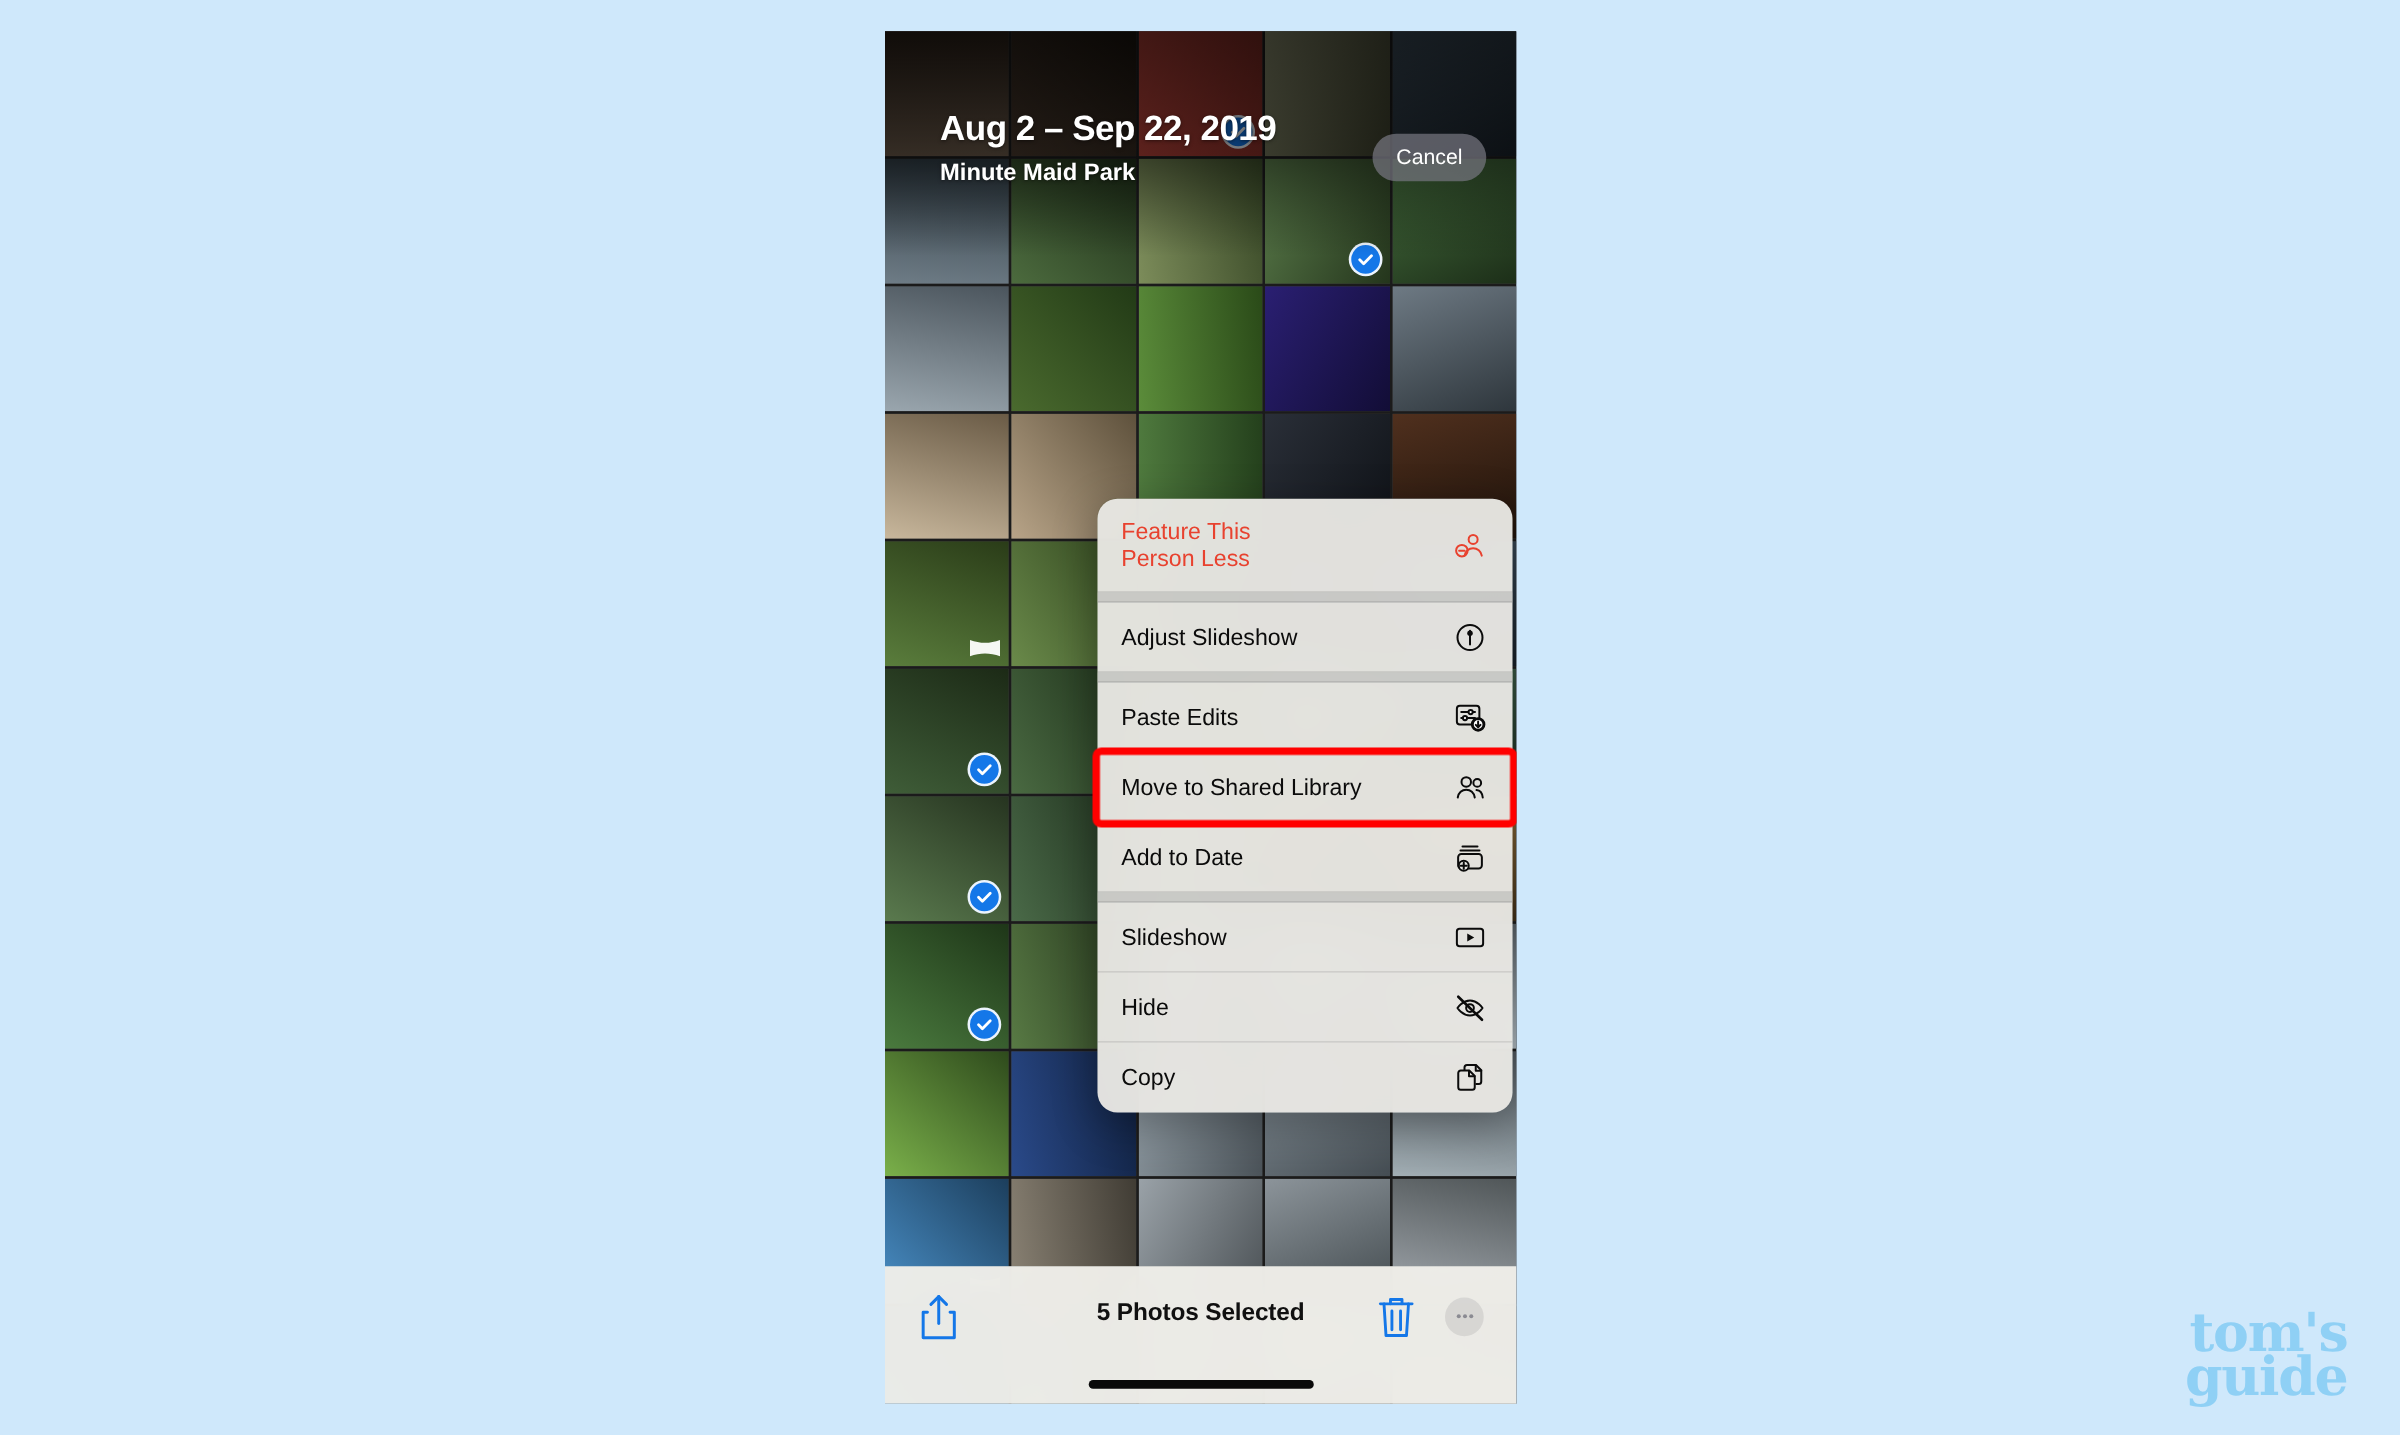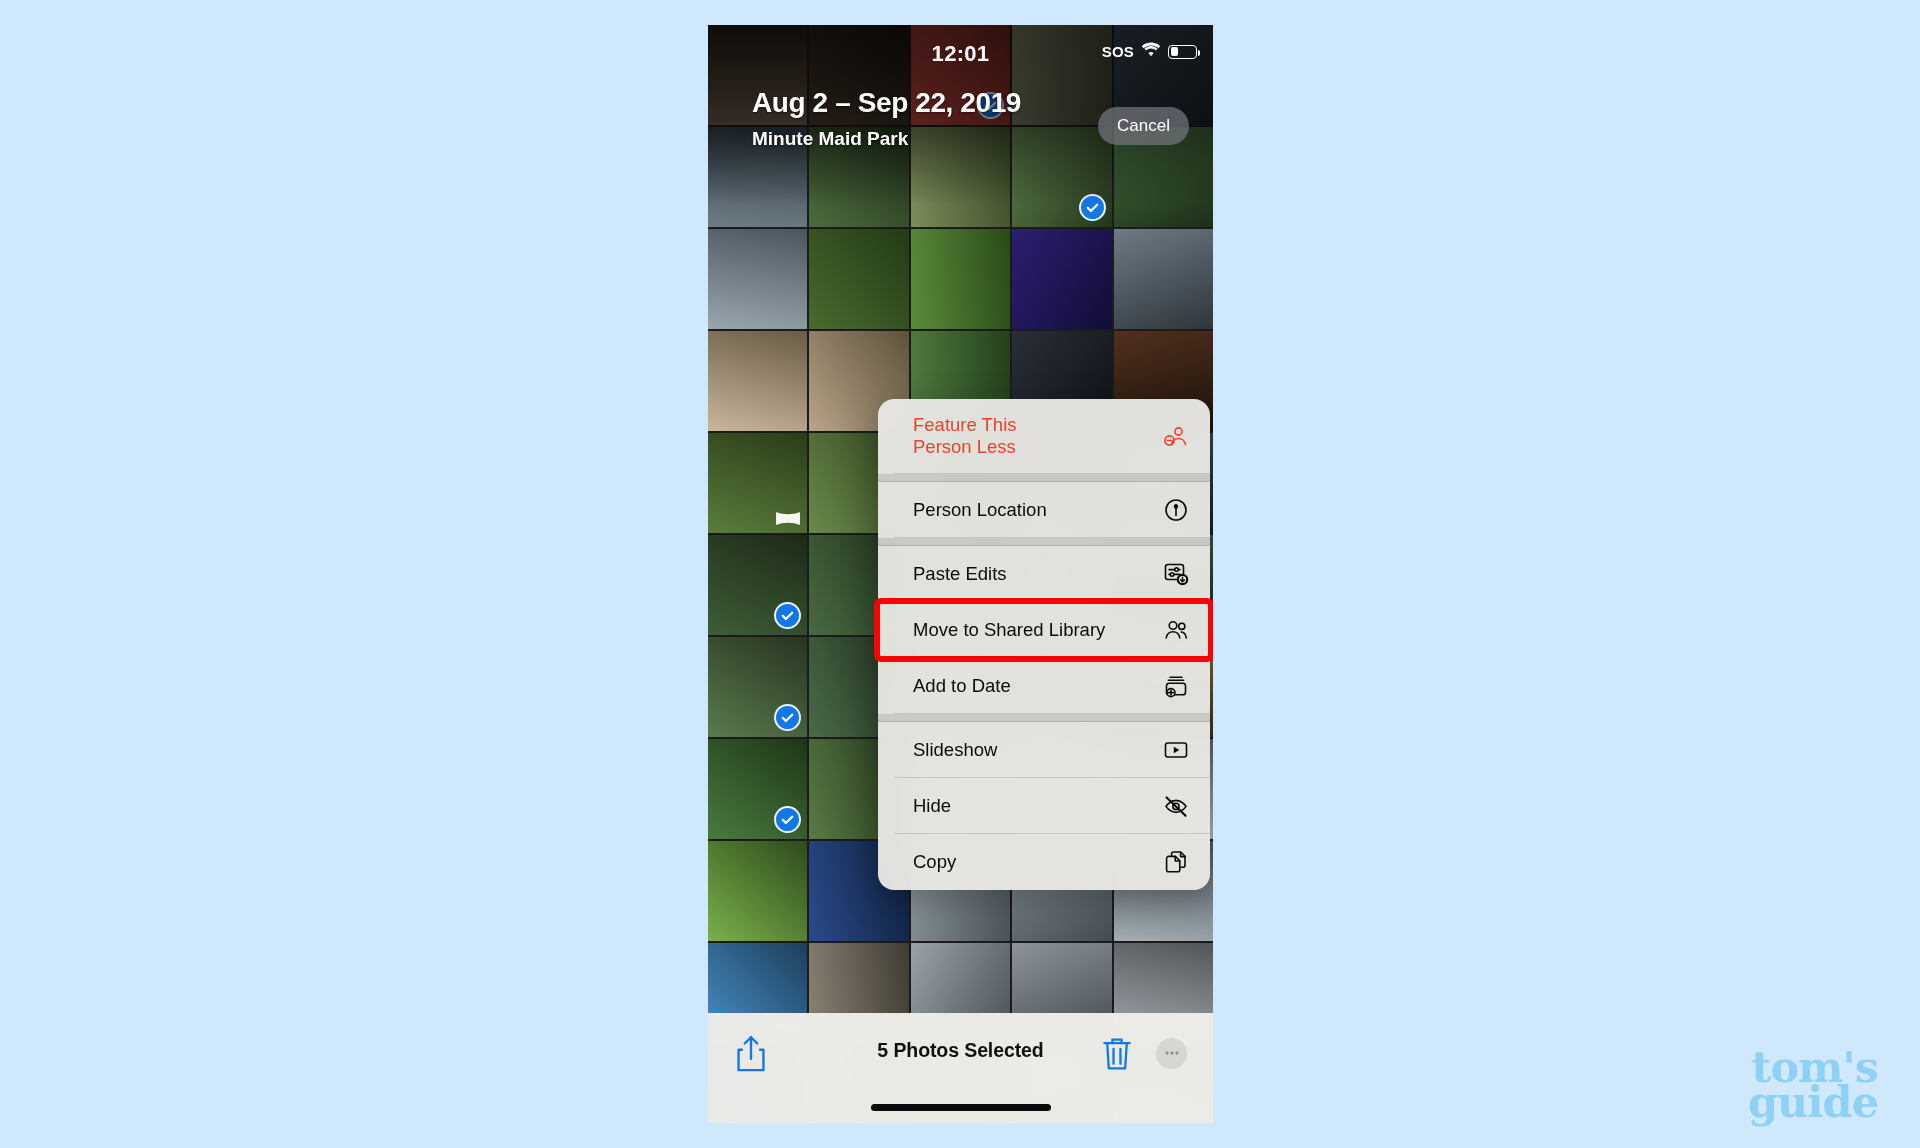--- a/index.html
+++ b/index.html
@@ -104,21 +104,20 @@
     box-shadow:0 10px 36px rgba(0,0,0,.30);
     backdrop-filter:blur(22px);
   }
   .mi {
     position:relative;
     display:flex; align-items:center; justify-content:space-between;
     padding:0 19px; height:56px;
     font-size:18.5px; color:#0b0b0b;
     border-bottom:.6px solid rgba(60,60,67,.17);
     cursor:pointer;
-    margin-left:16px;
   }
   .mi.tall { height:75px; align-items:center; }
   .mi.destructive { color:#e8422f; }
   .mi.destructive .mi-label { line-height:1.18; font-size:18.5px; }
   .mi .mi-label { white-space:pre-line; }
   .mi .mi-icon { width:30px; height:30px; flex:0 0 30px; display:flex; align-items:center; justify-content:center; }
   .mi .mi-icon svg { width:26px; height:26px; }
   .sep { height:8px; background:rgba(180,180,178,.55); border-bottom:.6px solid rgba(60,60,67,.18); }
   .mi:last-child { border-bottom:none; }
   #hl-box {
@@ -364,36 +363,20 @@
       <div class="cell">
         <div class="ph" style="background:linear-gradient(161deg,#96a0a6,#484e52)"></div>
       </div>
       <div class="cell">
         <div class="ph" style="background:linear-gradient(18deg,#a0a8ae,#4c5256)"></div>
       </div>
     </div>
 
   <div id="scrim"></div>
 
-  <div id="statusbar">
-    <div id="clock">12:01</div>
-    <div id="status-right">
-      <span id="sos">SOS</span>
-      <span>
-        <svg width="20" height="15" viewBox="0 0 20 15" fill="#fff">
-          <path d="M10 14.3l2.6-3.2a4.1 4.1 0 0 0-5.2 0L10 14.3z"></path>
-          <path d="M10 6.6c1.9 0 3.6.7 4.9 1.9l1.7-2.1A9.7 9.7 0 0 0 10 3.9a9.7 9.7 0 0 0-6.6 2.5l1.7 2.1A7.1 7.1 0 0 1 10 6.6z"></path>
-          <path d="M10 .6C6.5.6 3.3 1.9.8 4.1L2.5 6.2A11.6 11.6 0 0 1 10 3.4c2.9 0 5.5 1 7.5 2.8l1.7-2.1A14.6 14.6 0 0 0 10 .6z"></path>
-        </svg>
-      </span>
-      <span class="battery">
-          <i style="width: 33%;"></i>
-        </span>
-    </div>
-  </div>
 
   <div id="header">
     <div id="date-range">Aug 2 – Sep 22, 2019</div>
     <div id="place">Minute Maid Park</div>
     <button id="cancel-btn">Cancel</button>
   </div>
 
   <div id="ctx-menu">
       <div class="mi destructive tall">
         <span class="mi-label">Feature This
@@ -402,21 +385,21 @@
           <svg viewBox="0 0 26 26" fill="none" stroke="currentColor" stroke-width="1.6" stroke-linecap="round" stroke-linejoin="round">
             <circle cx="15.5" cy="8.5" r="3.6"></circle>
             <path d="M8.6 21.5c.6-3.6 3.5-6 6.9-6 3.4 0 6.3 2.4 6.9 6"></path>
             <circle cx="6.5" cy="17.5" r="4.6"></circle>
             <path d="M4.3 17.5h4.4"></path>
           </svg>
         </span>
       </div>
       <div class="sep"></div>
       <div class="mi">
-        <span class="mi-label">Person Location</span>
+        <span class="mi-label">Adjust Slideshow</span>
         <span class="mi-icon">
           <svg viewBox="0 0 26 26" fill="none" stroke="currentColor" stroke-width="1.6" stroke-linecap="round" stroke-linejoin="round">
             <circle cx="13" cy="13" r="10"></circle>
             <path d="M13 7.5v11"></path>
             <circle cx="13" cy="9.5" r="2.2" fill="currentColor" stroke="none"></circle>
           </svg>
         </span>
       </div>
       <div class="sep"></div>
       <div class="mi">

